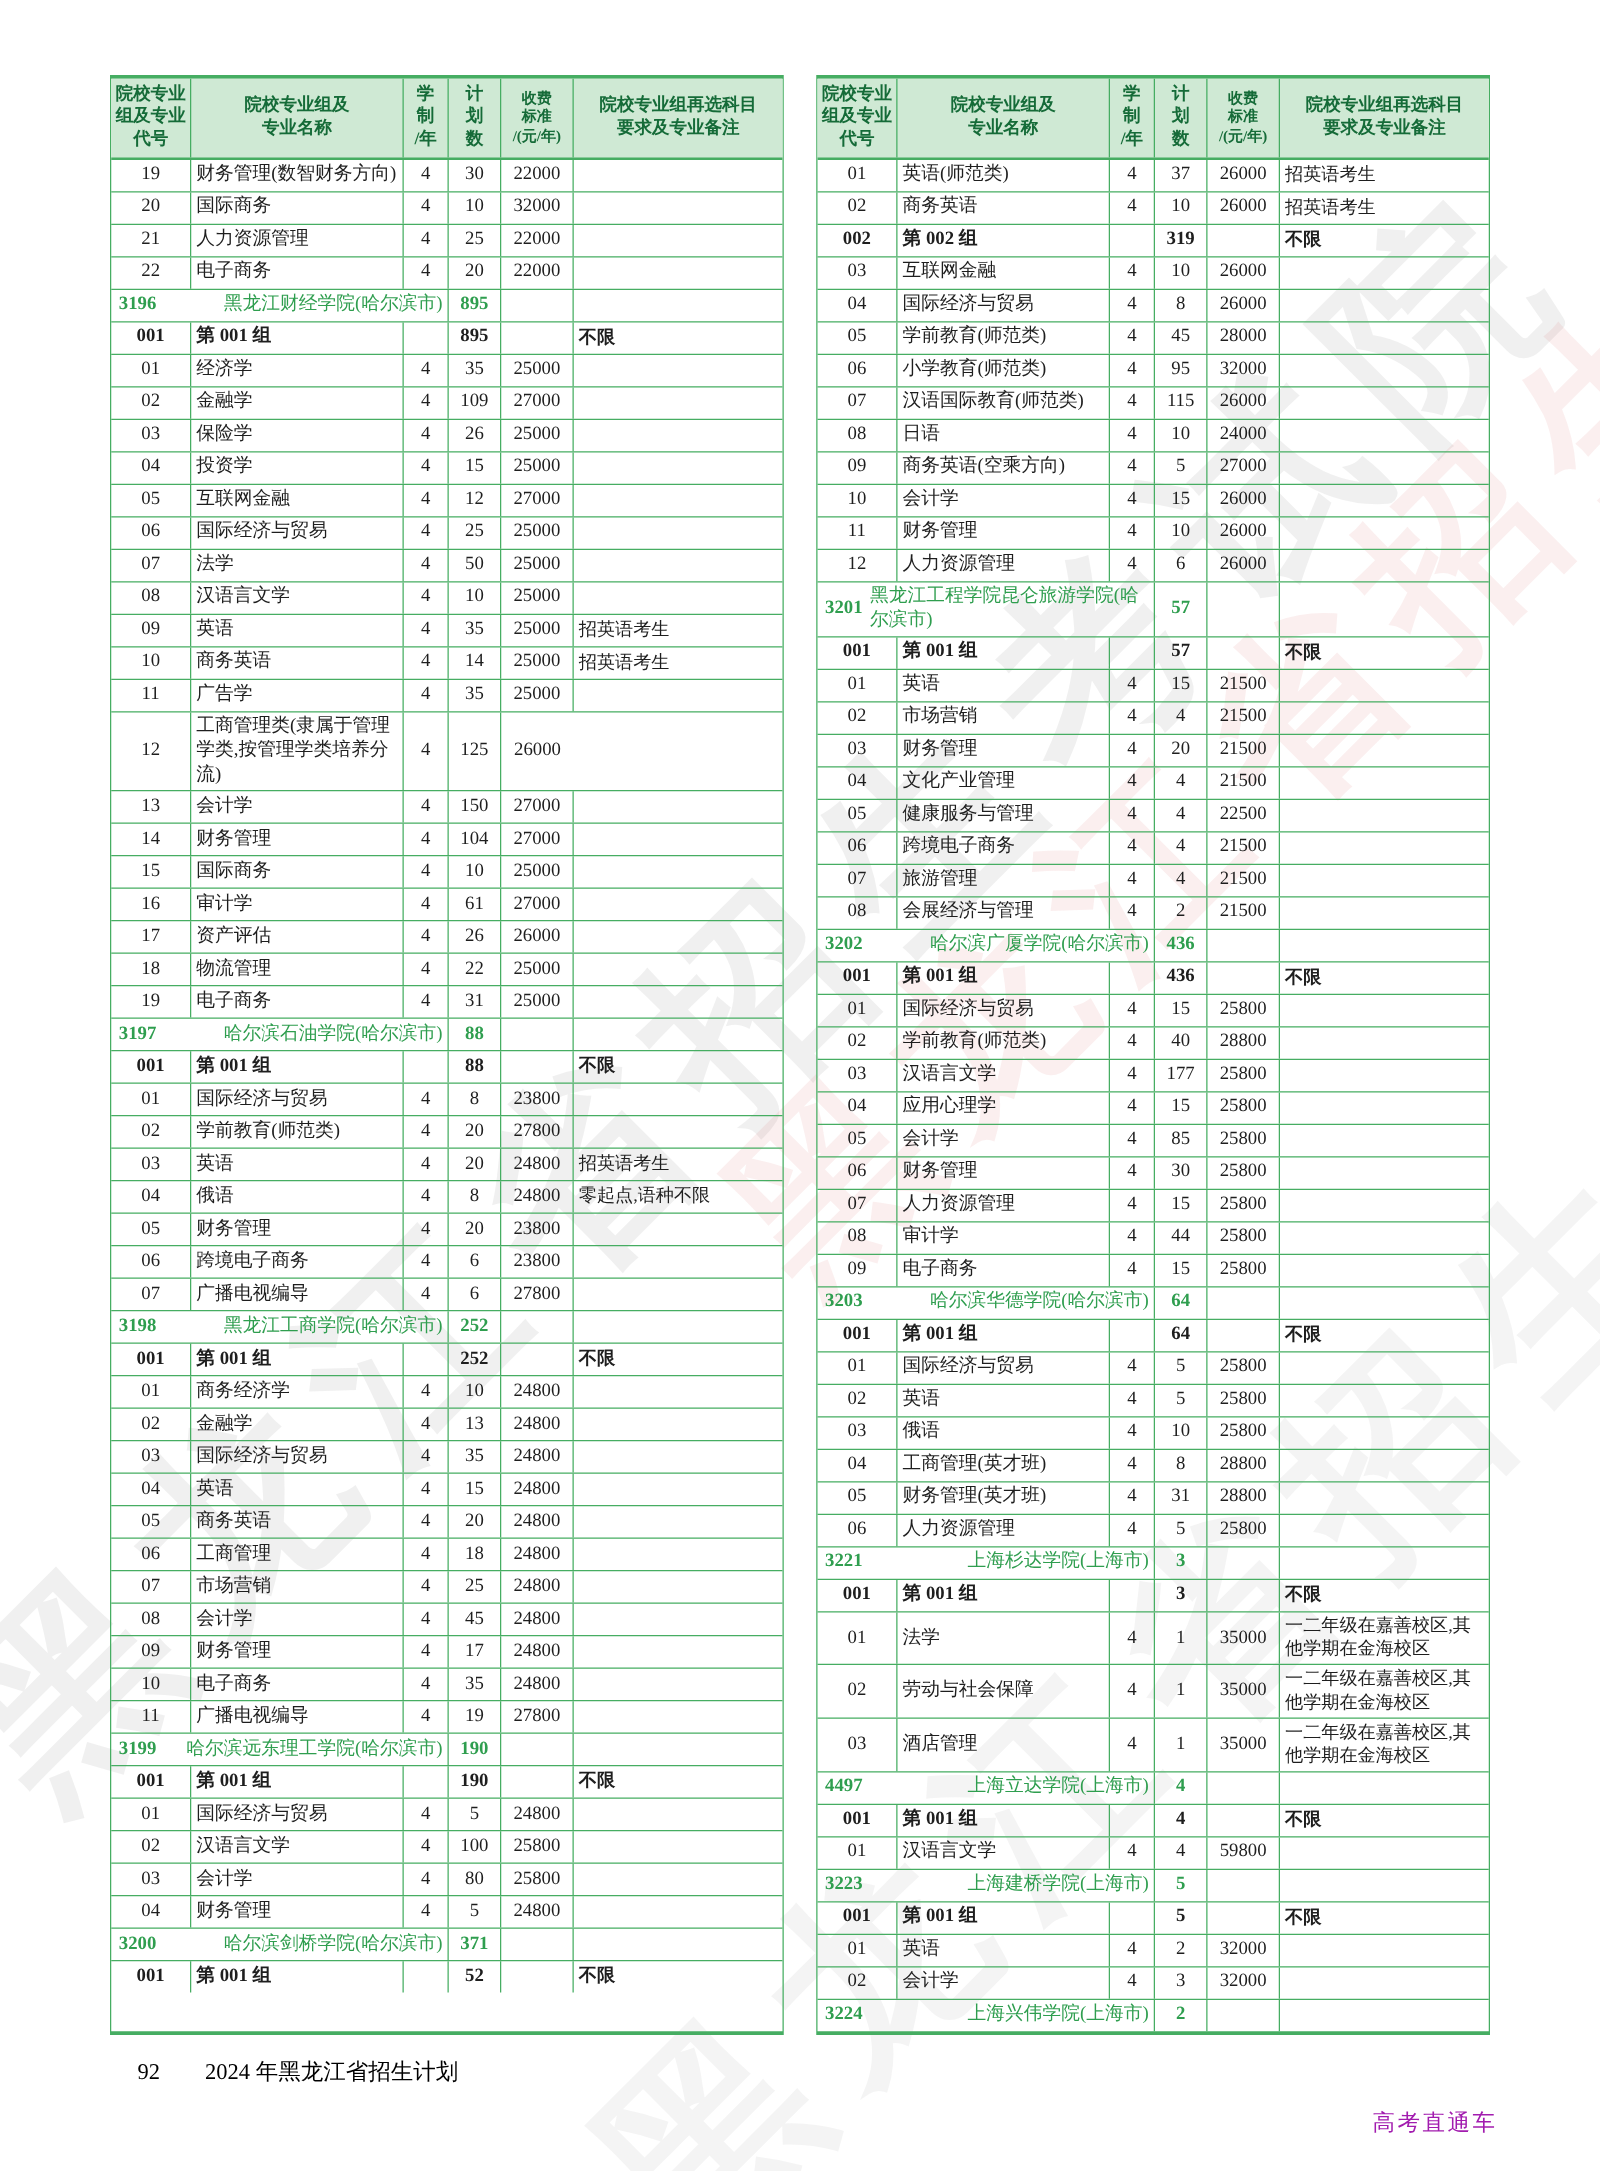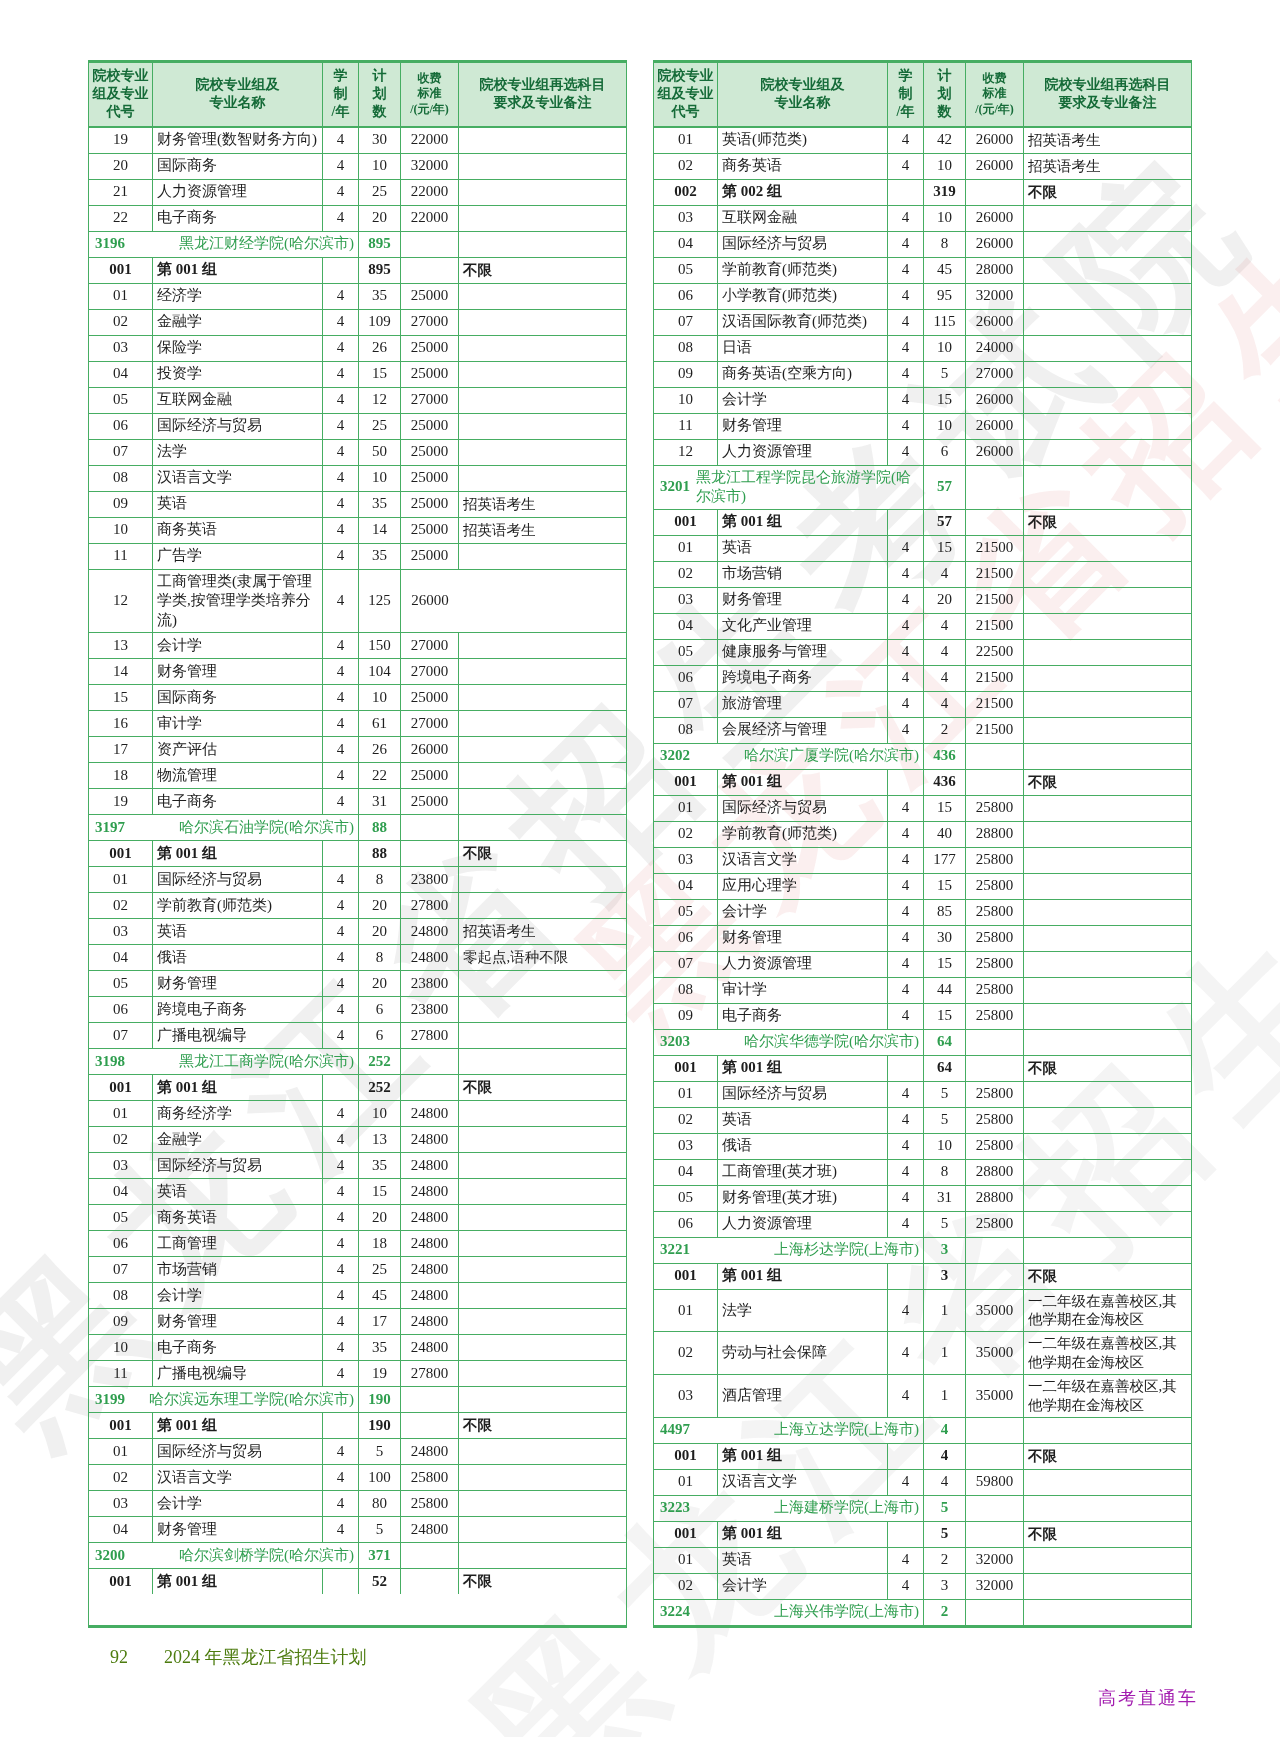--- a/index.html
+++ b/index.html
@@ -95,21 +95,21 @@
     justify-content:space-between;
     padding-left:6px;
   }
   .row.section .sec-code{font-weight:bold;margin-right:6px;}
   .row.section .plan{font-weight:bold;color:var(--green);}
 
   
   .footer{
     position:absolute;left:110px;top:1645px;z-index:1;
     display:flex;align-items:baseline;gap:36px;
-    font-size:18px;color:#4d7c0f;
+    font-size:18px;color:#000000;
   }
   .brand{
     position:absolute;left:1098px;top:1686px;z-index:1;
     font-size:18px;color:#a21caf;letter-spacing:2px;
   }
 </style>
 </head>
 <body>
 
 <div class="page">
@@ -601,21 +601,21 @@
         <div class="hcell fee">收费
 标准
 /(元/年)</div>
         <div class="hcell">院校专业组再选科目
 要求及专业备注</div>
       </div>
     <div class="row">
           <div class="cell code">01</div>
           <div class="cell name">英语(师范类)</div>
           <div class="cell years">4</div>
-          <div class="cell plan">42</div>
+          <div class="cell plan">37</div>
           <div class="cell fee">26000</div>
           <div class="cell remark">招英语考生</div>
         </div>
         <div class="row">
           <div class="cell code">02</div>
           <div class="cell name">商务英语</div>
           <div class="cell years">4</div>
           <div class="cell plan">10</div>
           <div class="cell fee">26000</div>
           <div class="cell remark">招英语考生</div>

